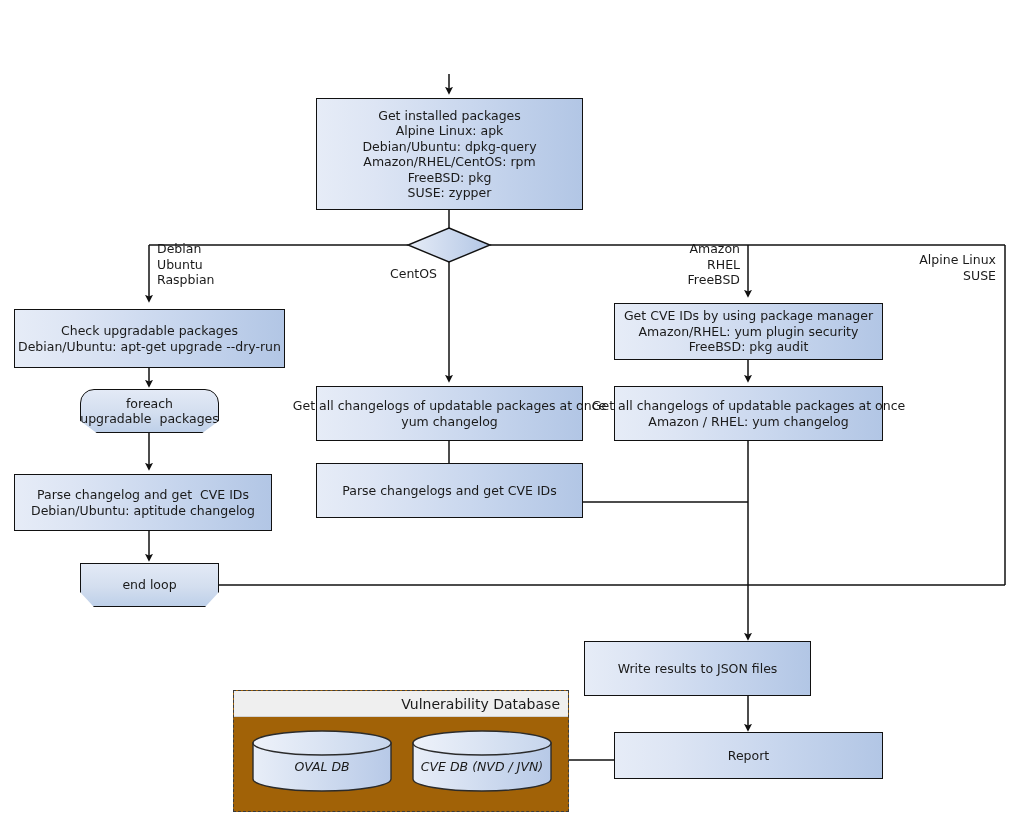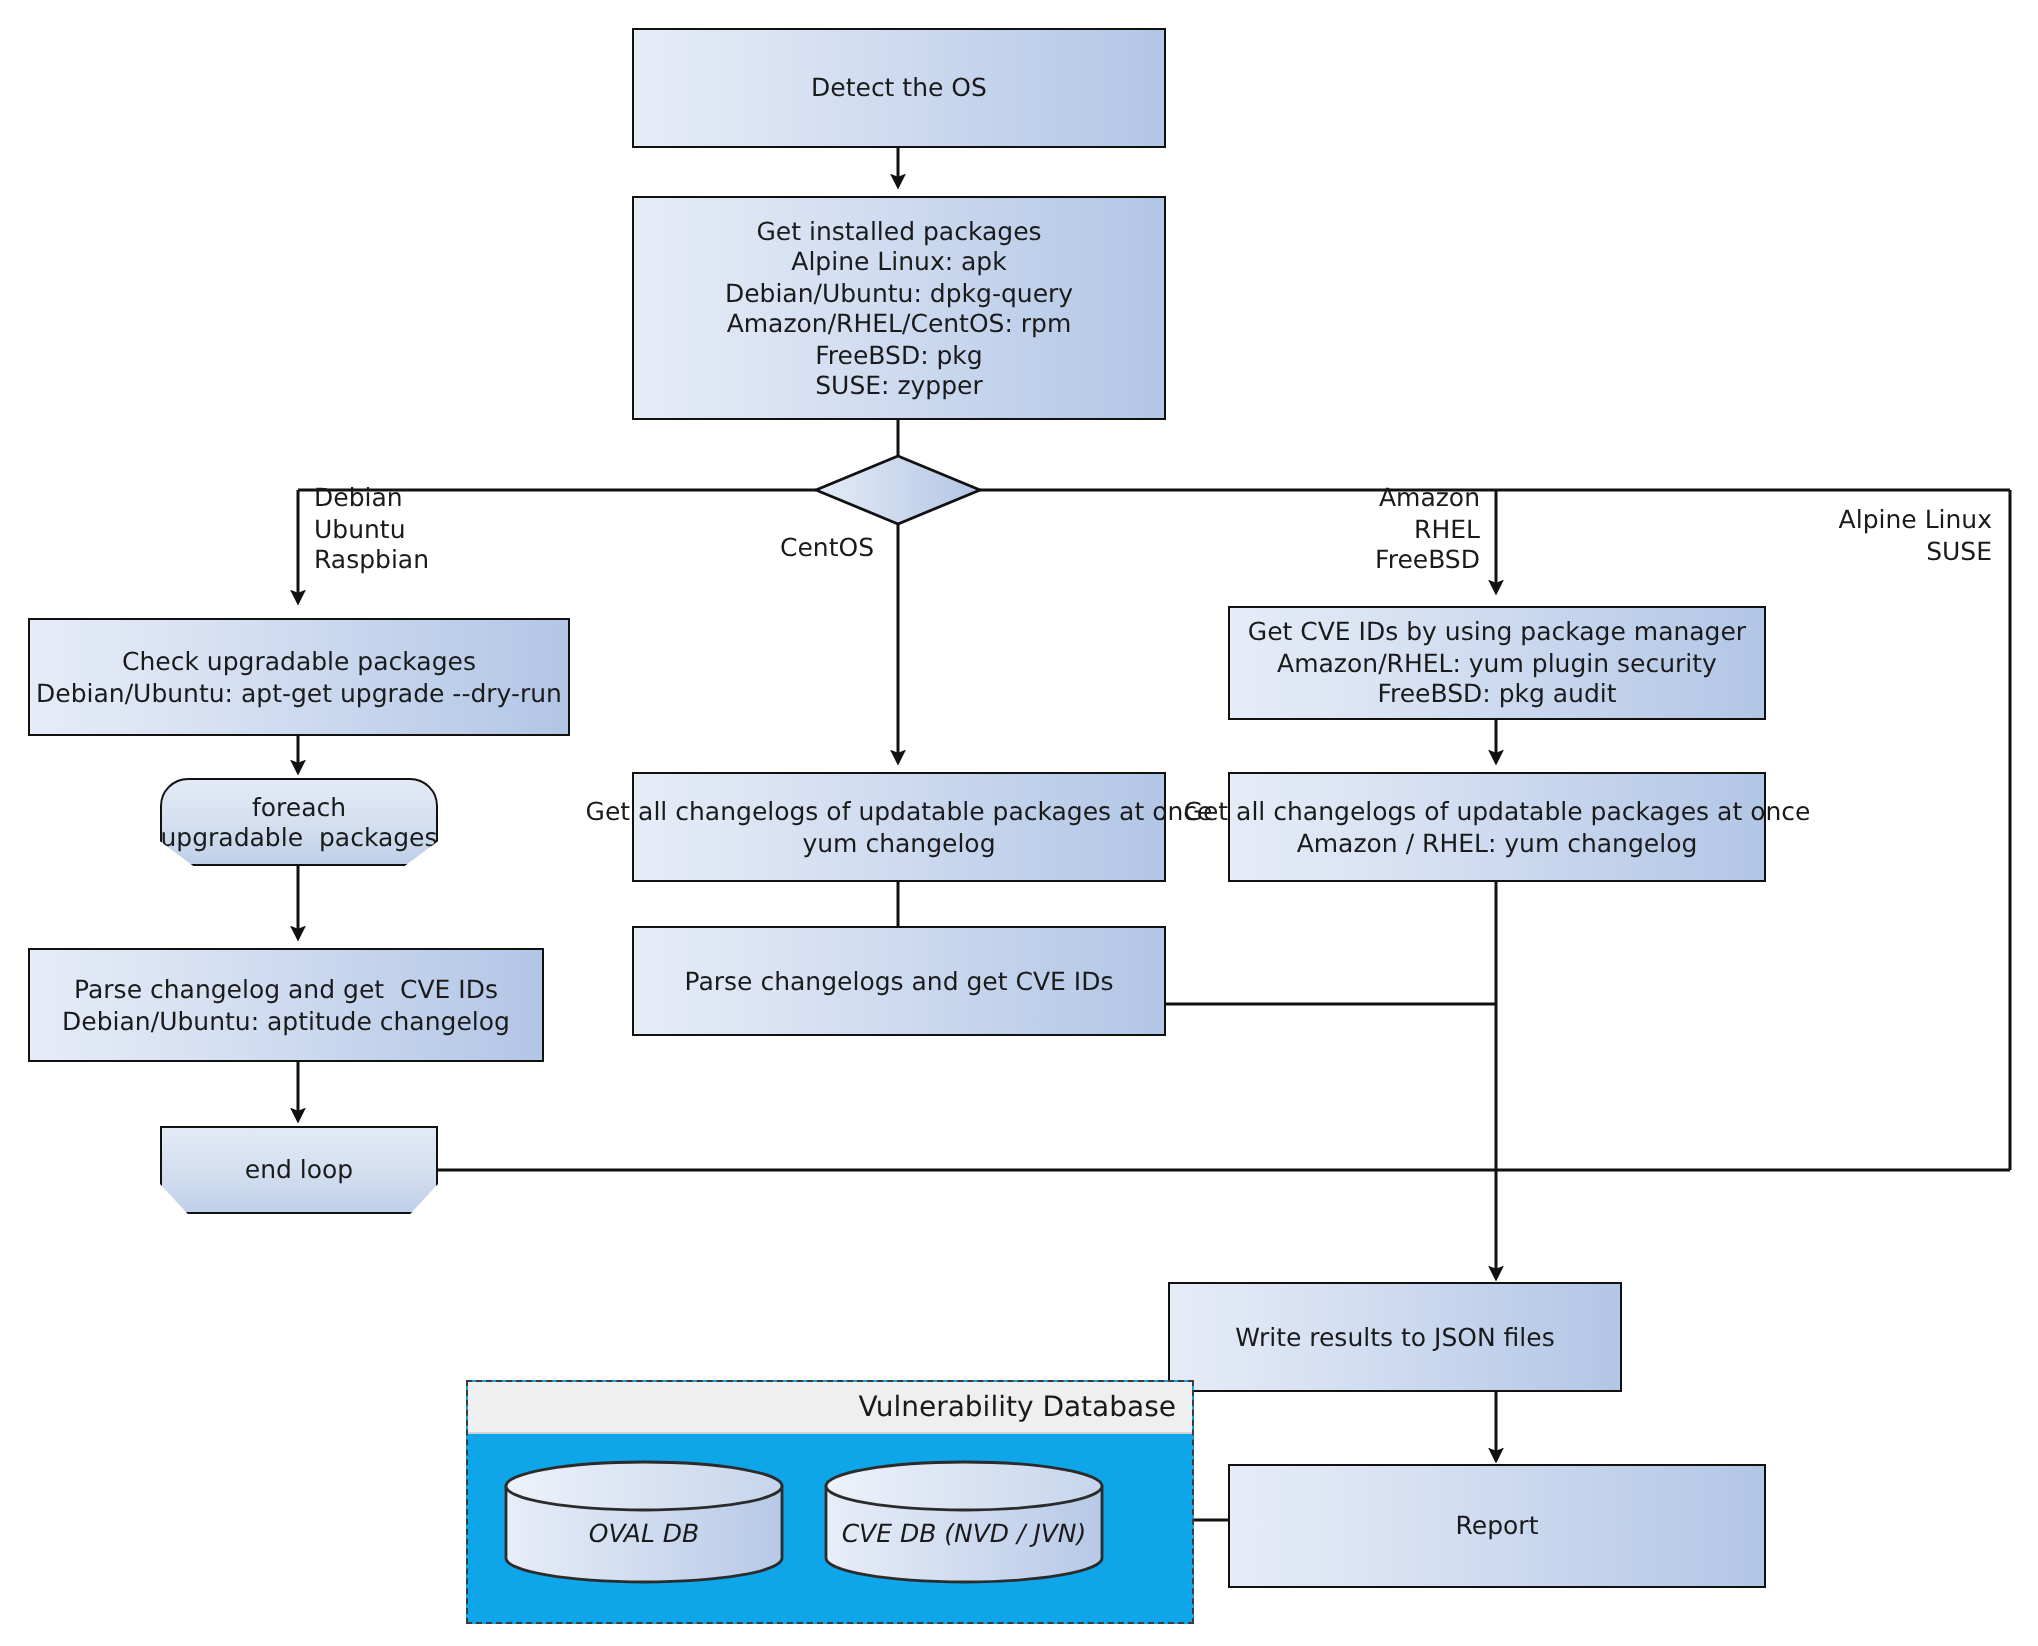--- a/index.html
+++ b/index.html
@@ -70,25 +70,25 @@
     color: #1a1a1a;
     white-space: pre;
   }
   .bl-left  { text-align: left; }
   .bl-right { text-align: right; }
   
   #vuln-container {
     position: absolute;
     left: 233px;
     top: 690px;
-    width: 364px;
+    width: 336px;
     height: 122px;
     box-sizing: border-box;
     border: 1.6px dashed #3c3c3c;
-    background: #0ea5e9;
+    background: #a16207;
   }
   #vuln-title-band {
     height: 26px;
     box-sizing: border-box;
     border-bottom: 1.2px solid #d2d2d2;
     background: #efefef;
     display: flex;
     align-items: center;
     justify-content: flex-end;
     padding-right: 8px;
@@ -172,23 +172,20 @@
         <stop offset="0%" stop-color="#e8eef8"></stop>
         <stop offset="100%" stop-color="#b7c9e7"></stop>
       </linearGradient>
       <linearGradient id="cyltopgrad" x1="0" y1="0" x2="1" y2="0">
         <stop offset="0%" stop-color="#eef2fa"></stop>
         <stop offset="100%" stop-color="#c6d5ec"></stop>
       </linearGradient>
     </defs>
   </svg>
 
-  <div class="node rectnode" style="left:316px; top:14px; width:267px; height:60px;">
-    <span class="txt">Detect the OS</span>
-  </div>
 
   <div class="node rectnode" style="left:316px; top:98px; width:267px; height:112px;">
     <span class="txt">Get installed packages
 Alpine Linux: apk
 Debian/Ubuntu: dpkg-query
 Amazon/RHEL/CentOS: rpm
 FreeBSD: pkg
 SUSE: zypper</span>
   </div>
 
@@ -241,21 +238,21 @@
 
   <div class="node rectnode" style="left:614px; top:386px; width:269px; height:55px;">
     <span class="txt">Get all changelogs of updatable packages at once
 Amazon / RHEL: yum changelog</span>
   </div>
 
   <div class="node rectnode" style="left:584px; top:641px; width:227px; height:55px;">
     <span class="txt">Write results to JSON files</span>
   </div>
 
-  <div class="node rectnode" style="left:614px; top:732px; width:269px; height:62px;">
+  <div class="node rectnode" style="left:614px; top:732px; width:269px; height:47px;">
     <span class="txt">Report</span>
   </div>
 
   <div id="vuln-container">
     <div id="vuln-title-band">
       <span>Vulnerability Database</span>
     </div>
 
     <div class="db-cyl" style="left:18px; top:39px;">
       <svg width="140" height="62" viewBox="0 0 140 62" xmlns="http://www.w3.org/2000/svg">

